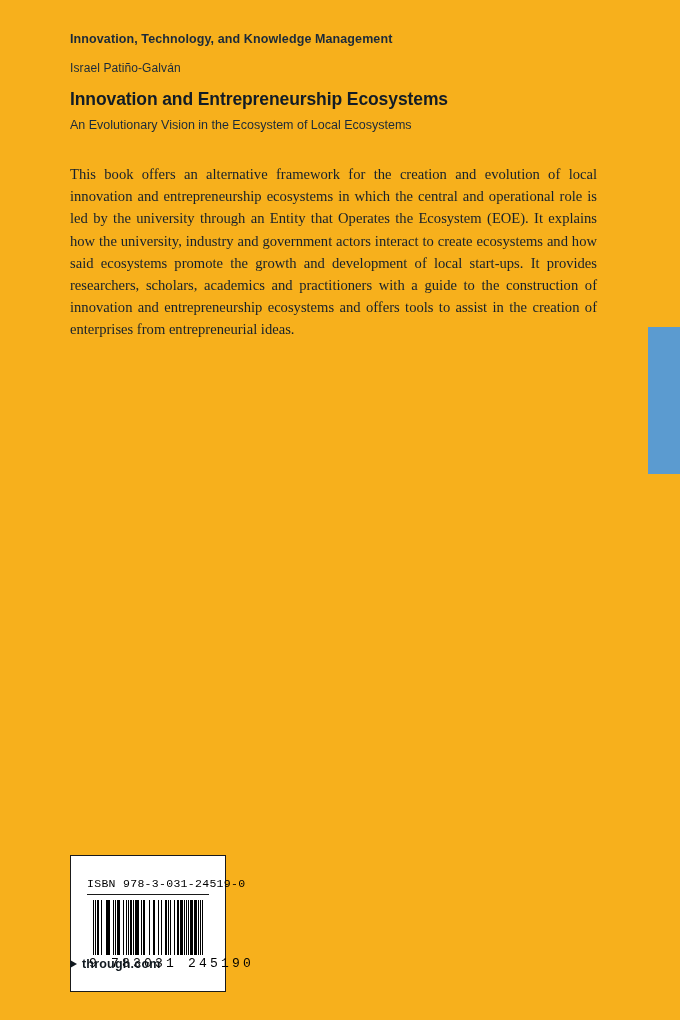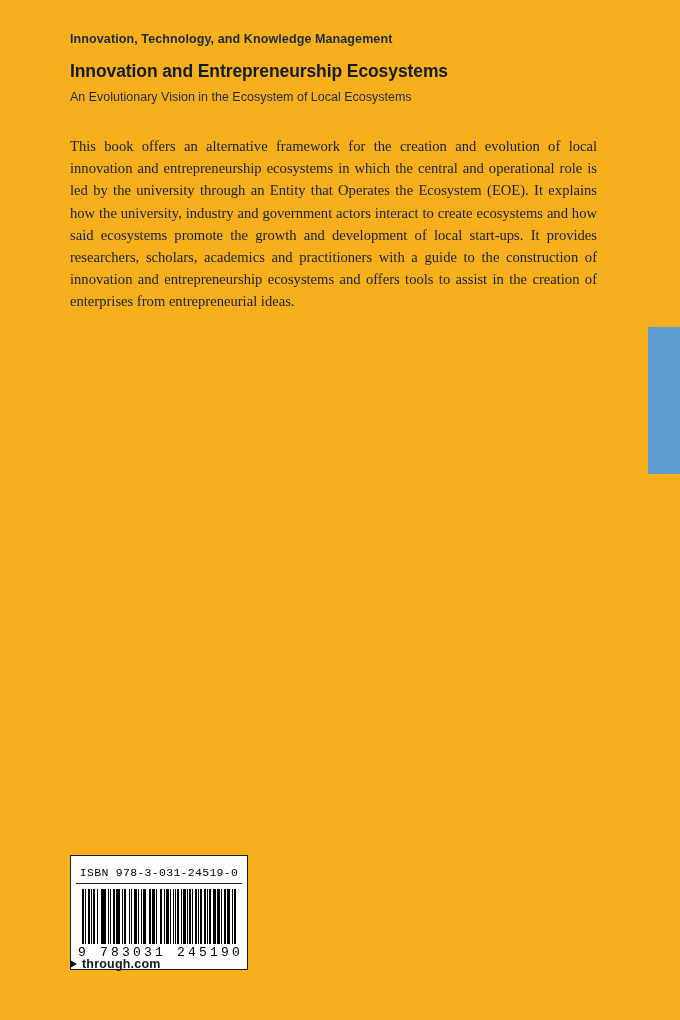--- a/index.html
+++ b/index.html
@@ -83,24 +83,24 @@
     text-align: justify;
     margin: 0;
     width: 527px;
   }
 
   
   .barcode-block {
     position: absolute;
     left: 70px;
     top: 855px;
-    width: 178px;
+    width: 156px;
     background: #ffffff;
     border: 1px solid #1a1a1a;
-    padding: 5px;
+    padding: 16px;
     box-sizing: border-box;
   }
   .isbn-text {
     font-family: "Liberation Mono", monospace;
     font-size: 11.5px;
     color: #000;
     text-align: center;
     letter-spacing: 0.3px;
     padding: 5px 0 4px 0;
     border-bottom: 1px solid #1a1a1a;
@@ -153,20 +153,21 @@
 </style>
 </head>
 <body>
 
 <div class="page">
 
   <div class="accent-bar"></div>
 
   <div class="content">
     <p class="series-title">Innovation, Technology, and Knowledge Management</p>
+    <p class="author">Israel Patiño-Galván</p>
     <h1 class="book-title">Innovation and Entrepreneurship Ecosystems</h1>
     <p class="subtitle">An Evolutionary Vision in the Ecosystem of Local Ecosystems</p>
     <p class="blurb">This book offers an alternative framework for the creation and evolution of local innovation and entrepreneurship ecosystems in which the central and operational role is led by the university through an Entity that Operates the Ecosystem (EOE). It explains how the university, industry and government actors interact to create ecosystems and how said ecosystems promote the growth and development of local start-ups. It provides researchers, scholars, academics and practitioners with a guide to the construction of innovation and entrepreneurship ecosystems and offers tools to assist in the creation of enterprises from entrepreneurial ideas.</p>
   </div>
 
   <div class="barcode-block">
     <div class="isbn-text">ISBN 978-3-031-24519-0</div>
     <div class="bars">
       <span class="b" style="width:2px"></span>
         <span class="s" style="width:1px"></span>

